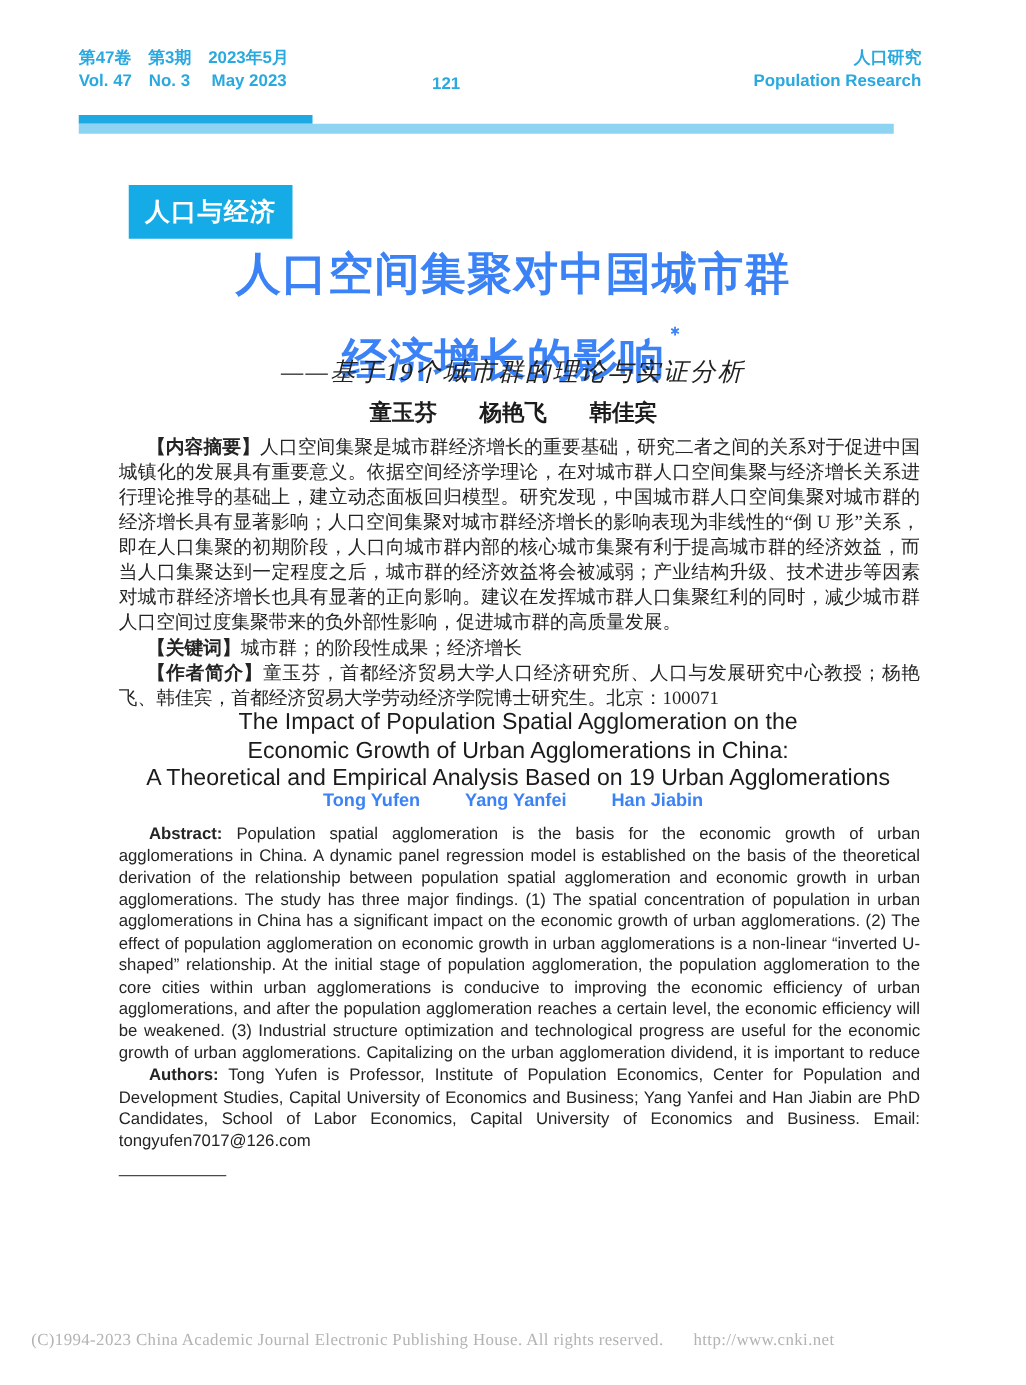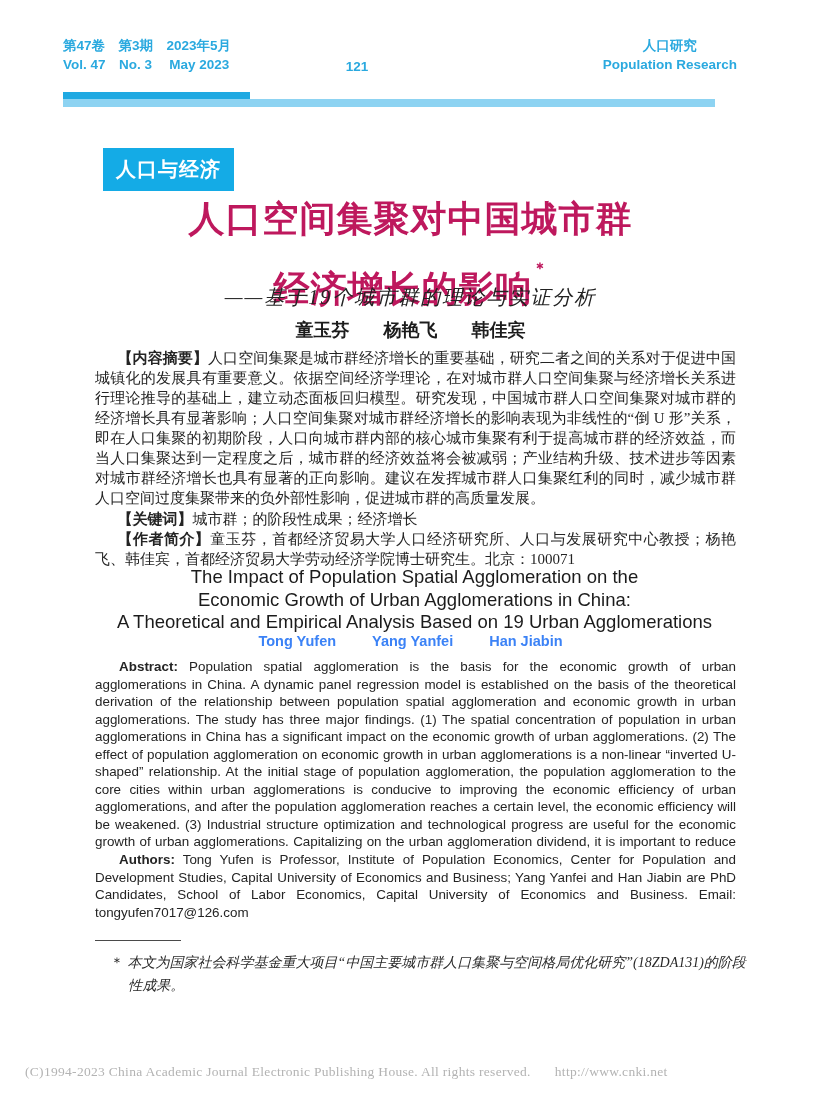--- a/index.html
+++ b/index.html
@@ -4,33 +4,33 @@
 <style>
   html,body{margin:0;padding:0;background:#e8e8e8;}
   .page{
     position:relative;width:821px;height:1108px;background:#ffffff;
     margin:0 auto;overflow:hidden;
     font-family:"Liberation Serif","DejaVu Serif",serif;color:#1f1f1f;
   }
   
   .header{position:absolute;top:36px;left:63px;right:84px;display:flex;justify-content:space-between;}
   .hdr-col{display:flex;flex-direction:column;line-height:19px;font-size:13.5px;font-weight:bold;color:#2aa9df;font-family:"Liberation Sans","DejaVu Sans",sans-serif;}
-  .hdr-col.right{text-align:center;}
+  .hdr-col.right{text-align:right;}
   .hdr-page{align-self:flex-end;font-size:13.5px;font-weight:bold;color:#2aa9df;font-family:"Liberation Sans","DejaVu Sans",sans-serif;margin-left:-120px;text-align:right;}
   
   .bar-dark{position:absolute;top:92px;left:63px;width:187px;height:7px;background:#1fa9e2;}
   .bar-light{position:absolute;top:99px;left:63px;width:652px;height:8px;background:#8dd3f2;}
   
   .badge{position:absolute;top:112px;left:103px;background:#14abe6;color:#ffffff;
     font-family:"Liberation Sans","DejaVu Sans",sans-serif;font-size:20px;font-weight:bold;
     padding:8px 13px;letter-spacing:1px;margin-top:36px;}
   
   .title{position:absolute;top:170px;left:0;width:100%;text-align:center;
     font-family:"Liberation Sans","DejaVu Sans",sans-serif;
-    color:#be185d;font-size:36px;font-weight:bold;line-height:49px;letter-spacing:1px;}
+    color:#3b82f6;font-size:36px;font-weight:bold;line-height:49px;letter-spacing:1px;}
   .title sup{font-size:15px;vertical-align:28px;letter-spacing:0;}
   .subtitle{position:absolute;top:284px;left:0;width:100%;text-align:center;
     font-size:20px;font-style:italic;letter-spacing:2px;color:#222;}
   .authors-cn{position:absolute;top:318px;left:0;width:100%;display:flex;justify-content:center;gap:34px;
     font-family:"Liberation Sans","DejaVu Sans",sans-serif;font-size:18px;font-weight:bold;color:#1c1c1c;}
   
   .cn-block{position:absolute;top:348px;left:95px;width:641px;}
   .cn-block p{margin:0;font-size:15px;line-height:20px;text-align:justify;text-indent:1.5em;color:#242424;}
   .cn-block p.abs{height:161px;overflow:hidden;}
   .cn-label{font-family:"Liberation Sans","DejaVu Sans",sans-serif;font-weight:bold;font-style:normal;}
@@ -104,20 +104,19 @@
     <span>Yang Yanfei</span>
     <span>Han Jiabin</span>
   </div>
 
   <div class="en-block">
     <p class="abs"><span class="en-label">Abstract:</span><span> Population spatial agglomeration is the basis for the economic growth of urban agglomerations in China. A dynamic panel regression model is established on the basis of the theoretical derivation of the relationship between population spatial agglomeration and economic growth in urban agglomerations. The study has three major findings. (1) The spatial concentration of population in urban agglomerations in China has a significant impact on the economic growth of urban agglomerations. (2) The effect of population agglomeration on economic growth in urban agglomerations is a non-linear “inverted U-shaped” relationship. At the initial stage of population agglomeration, the population agglomeration to the core cities within urban agglomerations is conducive to improving the economic efficiency of urban agglomerations, and after the population agglomeration reaches a certain level, the economic efficiency will be weakened. (3) Industrial structure optimization and technological progress are useful for the economic growth of urban agglomerations. Capitalizing on the urban agglomeration dividend, it is important to reduce the negative externalities of excessive spatial concentration of population in urban agglomerations, thus promoting high-quality development of urban agglomerations.</span></p>
     <p><span class="en-label">Authors:</span><span> Tong Yufen is Professor, Institute of Population Economics, Center for Population and Development Studies, Capital University of Economics and Business; Yang Yanfei and Han Jiabin are PhD Candidates, School of Labor Economics, Capital University of Economics and Business. Email: tongyufen7017@126.com</span></p>
   </div>
 
   <div class="footnote-rule"></div>
-  <div class="footnote"><span class="fn-marker">＊</span> <span>本文为国家社会科学基金重大项目“中国主要城市群人口集聚与空间格局优化研究”(18ZDA131)的阶段性成果。</span></div>
 
   <div class="footer">
     <span>(C)1994-2023 China Academic Journal Electronic Publishing House. All rights reserved.</span>
     <span>http://www.cnki.net</span>
   </div>
 
 </div>
 
 </body></html>

